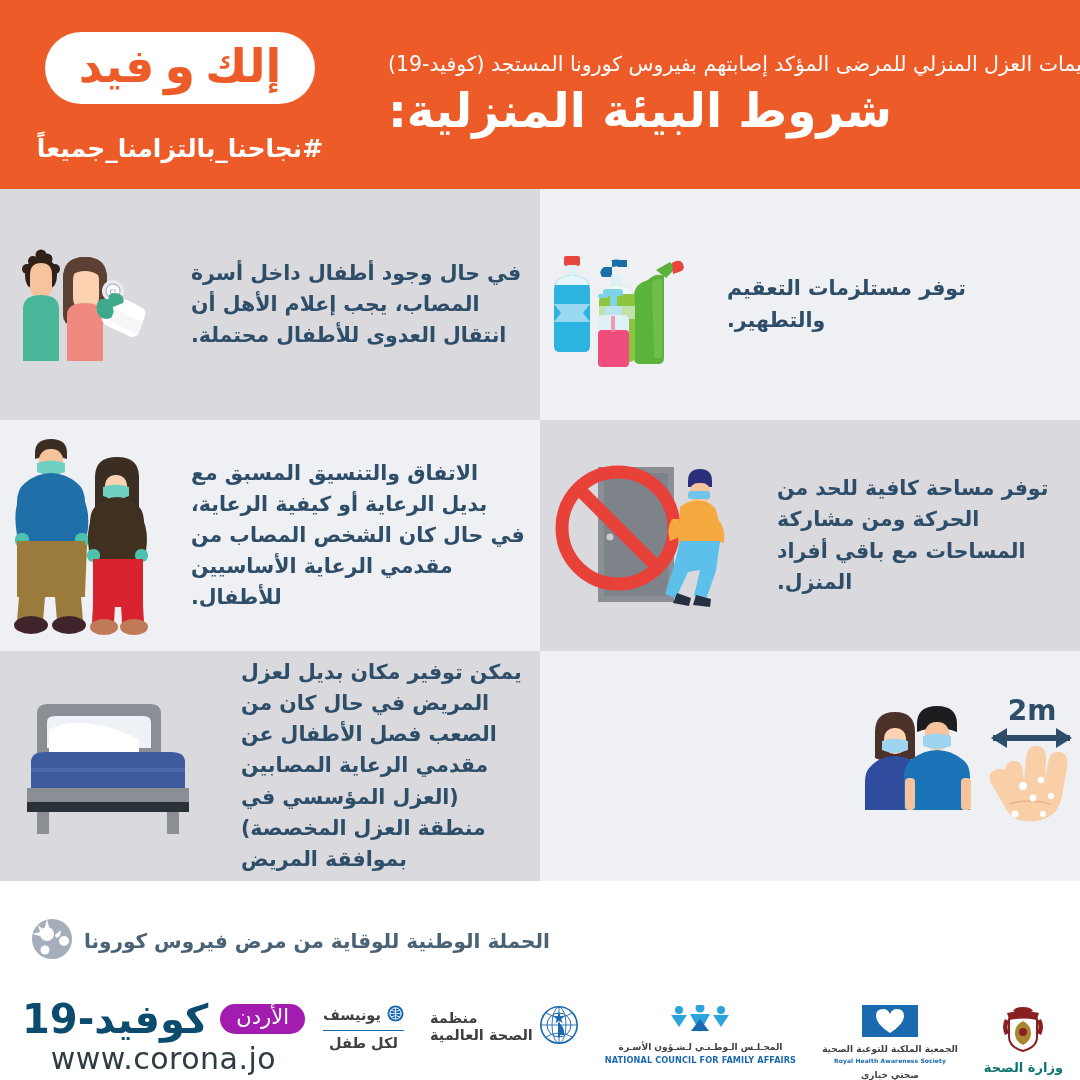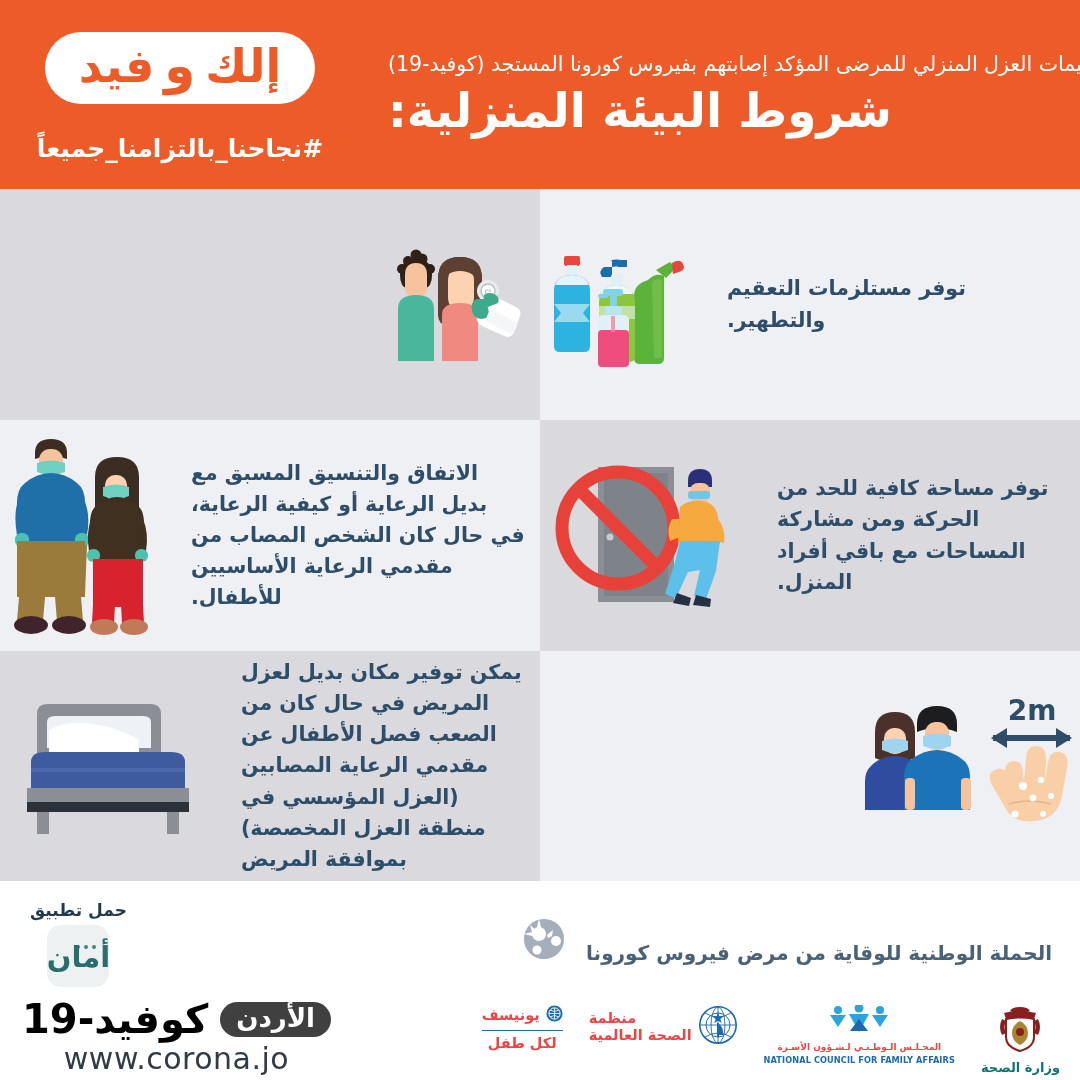--- a/index.html
+++ b/index.html
@@ -197,22 +197,22 @@
     width: 4px; height: 4px;
     border-radius: 50%;
     background: #2a6e6b;
     margin-left: 4px;
     opacity: .85;
   }
 
   .campaign-block {
     display: flex;
     flex-direction: row-reverse;
-    align-items: flex-end;
-    gap: 20px;
+    align-items: center;
+    gap: 10px;
     padding-bottom: 4px;
   }
   .campaign-text {
     color: #4a6276;
     font-size: 20px;
     font-weight: 600;
     white-space: nowrap;
   }
 
   .footer-bottom {
@@ -231,31 +231,31 @@
     gap: 2px;
     padding-right: 14px;
   }
   .covid-line {
     display: flex;
     flex-direction: row-reverse;
     align-items: center;
     gap: 12px;
   }
   .covid-word {
-    color: #000000;
+    color: #0c4a6e;
     font-size: 40px;
     font-weight: bold;
     line-height: 1;
     letter-spacing: -1px;
   }
   .covid-badge {
-    background: #404040;
+    background: #a21caf;
     color: #ffffff;
-    font-size: 26px;
-    font-weight: bold;
+    font-size: 21px;
+    font-weight: normal;
     border-radius: 20px;
     padding: 3px 16px 6px 16px;
     line-height: 1;
   }
   .covid-url {
     color: #2f3c44;
     font-size: 30px;
     letter-spacing: .5px;
     direction: ltr;
     font-weight: 400;
@@ -276,21 +276,21 @@
     justify-content: flex-start;
     gap: 3px;
   }
   .logo-row {
     display: flex;
     flex-direction: row-reverse;
     align-items: center;
     gap: 6px;
   }
   .logo-ar {
-    color: #ef4444;
+    color: #404040;
     font-size: 14.5px;
     font-weight: bold;
     line-height: 1.15;
     text-align: center;
     white-space: nowrap;
   }
   .logo-ar.small { font-size: 9px; font-weight: 600; }
   .logo-en {
     color: #1b6ab0;
     font-size: 8.2px;
@@ -366,20 +366,21 @@
           <rect x="50" y="64" width="10" height="4" rx="2" fill="#7fd3e8"></rect>
           <rect x="57" y="76" width="17" height="9" rx="2" fill="#b9e5f2"></rect>
           <rect x="50" y="85" width="31" height="52" rx="5" fill="#dff1f7"></rect>
           <rect x="50" y="100" width="31" height="37" rx="4" fill="#ef4d7e"></rect>
           <rect x="63" y="86" width="4" height="16" fill="#f1889f" opacity=".8"></rect>
         </svg>
       </div>
     </div>
 
     <div class="cell dark col-left">
+      <div class="cell-text">في حال وجود أطفال داخل أسرة المصاب، يجب إعلام الأهل أن انتقال العدوى للأطفال محتملة.</div>
       <div class="cell-art">
         <svg width="160" height="140" viewBox="0 0 160 140">
 
           <path d="M22 40 q0 -16 16 -16 q16 0 16 16 q0 12 -8 14 l-16 0 q-8 -2 -8 -14z" fill="#2f2118"></path>
           <circle cx="30" cy="26" r="5" fill="#2f2118"></circle>
             <circle cx="44" cy="24" r="5.5" fill="#2f2118"></circle>
           <circle cx="38" cy="20" r="5.5" fill="#2f2118"></circle>
             <circle cx="24" cy="34" r="5" fill="#2f2118"></circle>
           <circle cx="52" cy="34" r="5" fill="#2f2118"></circle>
           <path d="M27 40 q0 -12 11 -12 q11 0 11 12 l0 12 q0 11 -11 11 q-11 0 -11 -11z" fill="#f7c39c"></path>
@@ -519,27 +520,20 @@
         </svg>
       </div>
     </div>
 
   </div>
 
   <div class="footer">
 
     <div class="footer-top">
 
-      <div class="aman-block">
-        <div class="aman-label">حمل تطبيق</div>
-        <div class="aman-tile">
-          <span class="aman-dots"><i></i><i></i><i></i></span>
-          <span class="aman-word">أمان</span>
-        </div>
-      </div>
 
       <div class="campaign-block">
         <span>
           <svg width="44" height="44" viewBox="0 0 44 44">
             <circle cx="22" cy="22" r="20" fill="#b9c2cc"></circle>
             <circle cx="22" cy="22" r="20" fill="#8d99a6" opacity=".45"></circle>
             <g fill="#ffffff">
               <circle cx="17" cy="17" r="7"></circle>
               <path d="M17 2 l2 8 -2 4 -2 -4z"></path>
               <path d="M2 17 l8 2 4 -2 -4 -2z"></path>
@@ -613,20 +607,32 @@
               <path d="M23 9 l20 0 -10 18z" fill="#2ba3dd"></path>
               <circle cx="54" cy="5" r="4" fill="#2ba3dd"></circle>
               <path d="M46 10 l16 0 -8 12z" fill="#2ba3dd"></path>
               <path d="M24 26 l18 0 -9 -12z" fill="#1b6ab0"></path>
             </svg>
           </span>
           <div class="logo-ar small">المجـلـس الـوطـنـي لـشـؤون الأسـرة</div>
           <div class="logo-en">NATIONAL COUNCIL FOR FAMILY AFFAIRS</div>
         </div>
 
+        <div class="logo">
+          <span>
+            <svg width="56" height="32" viewBox="0 0 56 32">
+              <rect x="0" y="0" width="56" height="32" fill="#1b6ab0"></rect>
+              <path d="M28 28 q-14 -9 -14 -17 q0 -7 7 -7 q5 0 7 5 q2 -5 7 -5 q7 0 7 7 q0 8 -14 17z" fill="#ffffff"></path>
+            </svg>
+          </span>
+          <div class="logo-ar small">الجمعية الملكية للتوعية الصحية</div>
+          <div class="logo-en tiny">Royal Health Awareness Society</div>
+          <div class="logo-ar small" style="margin-top:3px;">صحتي خياري</div>
+
+        </div>
 
         <div class="logo">
           <span>
             <svg width="52" height="48" viewBox="0 0 52 48">
               <path d="M26 2 q8 0 10 4 q-4 2 -10 2 q-6 0 -10 -2 q2 -4 10 -4z" fill="#8a1f1f"></path>
               <path d="M10 8 q16 -4 32 0 l-2 6 q-14 -3 -28 0z" fill="#8a1f1f"></path>
               <path d="M12 14 q14 -3 28 0 l0 18 q0 10 -14 14 q-14 -4 -14 -14z" fill="none" stroke="#8a1f1f" stroke-width="2"></path>
               <path d="M26 16 q8 4 8 12 q0 8 -8 12 q-8 -4 -8 -12 q0 -8 8 -12z" fill="#a8862f"></path>
               <circle cx="26" cy="27" r="4" fill="#8a1f1f"></circle>
               <path d="M8 14 q-4 8 0 16 l4 -2 q-3 -6 0 -12z" fill="#8a1f1f"></path>

